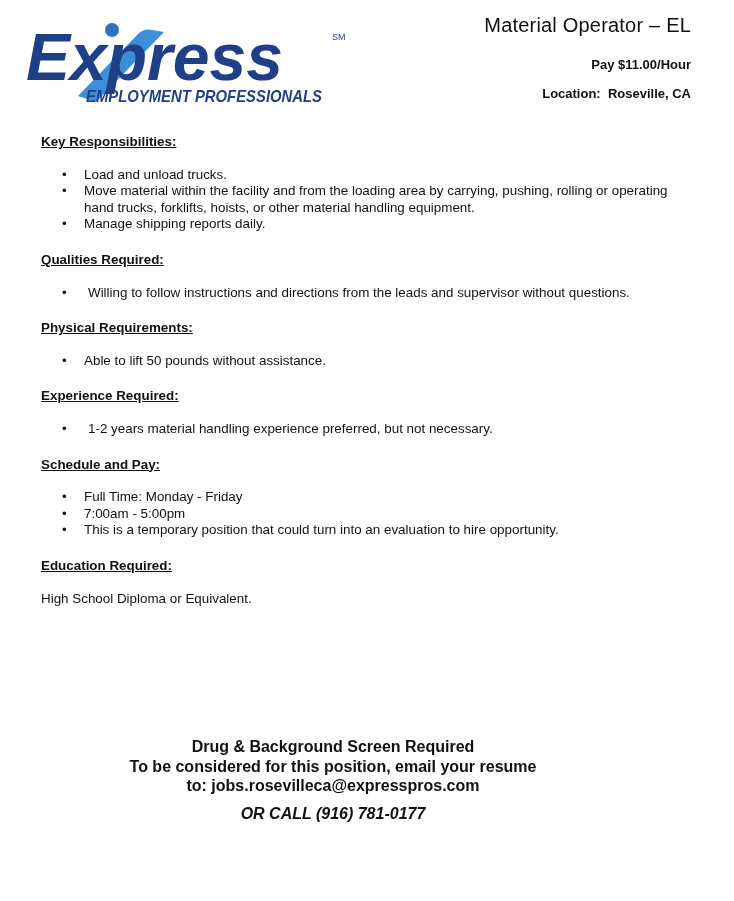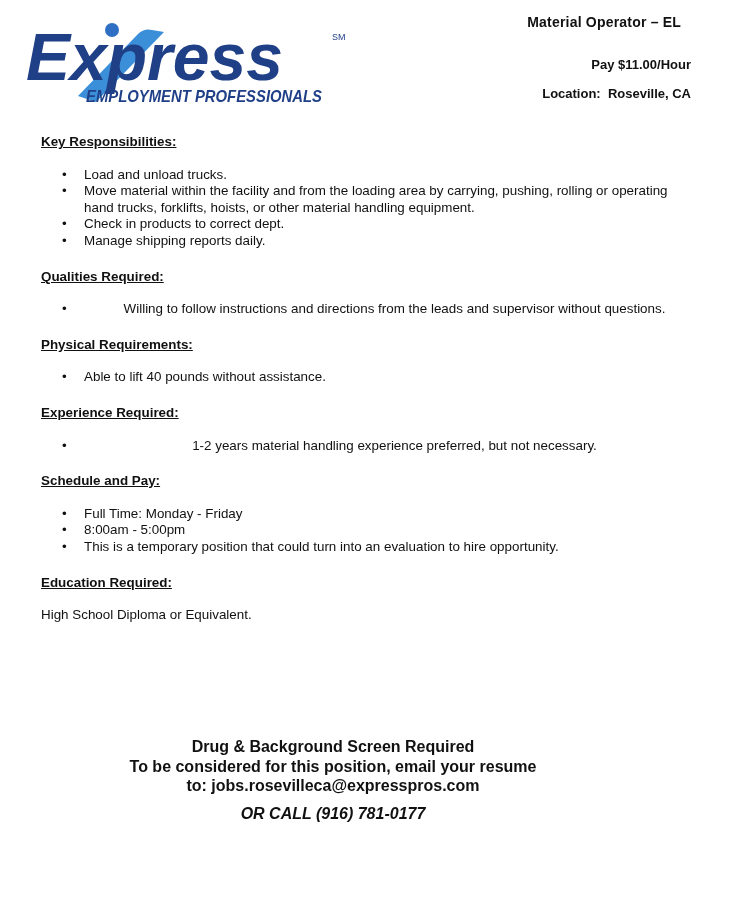--- a/index.html
+++ b/index.html
@@ -1,27 +1,27 @@
 <!DOCTYPE html>
 <html><head>
 <meta charset="utf-8">
 <style>
   html, body { margin: 0; padding: 0; background: #ffffff; }
   body { width: 734px; height: 901px; position: relative; overflow: hidden; font-family: "Liberation Sans", sans-serif; color: #111; }
   .logo { position: absolute; left: 26px; top: 18px; width: 330px; height: 90px; text-align: right; }
   .logo svg { width: 330px; height: 90px; display: block; }
-  .title { position: absolute; right: 53px; top: 14px; font-size: 14px; font-weight: bold; letter-spacing: 0.2px; margin: 0; }
+  .title { position: absolute; right: 43px; top: 14px; font-size: 20px; font-weight: normal; letter-spacing: 0.2px; margin: 0; }
   .pay { position: absolute; right: 43px; top: 57px; font-size: 13px; font-weight: bold; }
   .location { position: absolute; right: 43px; top: 86px; font-size: 13px; font-weight: bold; white-space: pre; margin-left: 48px; }
   .content { position: absolute; left: 41px; top: 134px; width: 660px; font-size: 13.4px; line-height: 16.6px; }
   .section-head { font-weight: bold; text-decoration: underline; margin: 0 0 16px 0; font-size: 13.4px; }
   ul { margin: 0 0 19px 0; padding: 0; list-style: none; }
   li { position: relative; padding-left: 43px; }
   li::before { content: "\2022"; position: absolute; left: 21px; top: 0; }
-  li.indent { padding-left: 47px; text-align: center; }
+  li.indent { padding-left: 47px; }
   .plain { margin: 0 0 18px 0; }
   .footer { position: absolute; left: 0; width: 666px; top: 737px; text-align: center; font-weight: bold; font-size: 16px; line-height: 19.5px; }
   .footer .call { margin-top: 8px; font-size: 16px; font-style: italic; }
 </style>
 </head>
 <body>
 
 <div class="logo">
   <svg viewBox="0 0 330 90">
 
@@ -37,52 +37,51 @@
 <div class="pay">Pay $11.00/Hour</div>
 <div class="location">Location:  Roseville, CA</div>
 
 <div class="content">
 
   <div>
     <div class="section-head">Key Responsibilities:</div>
     <ul>
       <li>Load and unload trucks.</li>
       <li>Move material within the facility and from the loading area by carrying, pushing, rolling or operating hand trucks, forklifts, hoists, or other material handling equipment.</li>
-      <li>Check in products to correct dept.</li>
       <li>Manage shipping reports daily.</li>
     </ul>
   </div>
 
 
   <div>
     <div class="section-head">Qualities Required:</div>
     <ul>
       <li class="indent">Willing to follow instructions and directions from the leads and supervisor without questions.</li>
     </ul>
   </div>
 
   <div>
     <div class="section-head">Physical Requirements:</div>
     <ul>
-      <li>Able to lift 40 pounds without assistance.</li>
+      <li>Able to lift 50 pounds without assistance.</li>
     </ul>
   </div>
 
   <div>
     <div class="section-head">Experience Required:</div>
     <ul>
       <li class="indent">1-2 years material handling experience preferred, but not necessary.</li>
     </ul>
   </div>
 
   <div>
     <div class="section-head">Schedule and Pay:</div>
     <ul>
       <li>Full Time: Monday - Friday</li>
-      <li>8:00am - 5:00pm</li>
+      <li>7:00am - 5:00pm</li>
       <li>This is a temporary position that could turn into an evaluation to hire opportunity.</li>
     </ul>
   </div>
 
   <div>
     <div class="section-head">Education Required:</div>
     <div class="plain">High School Diploma or Equivalent.</div>
   </div>
 
 </div>

